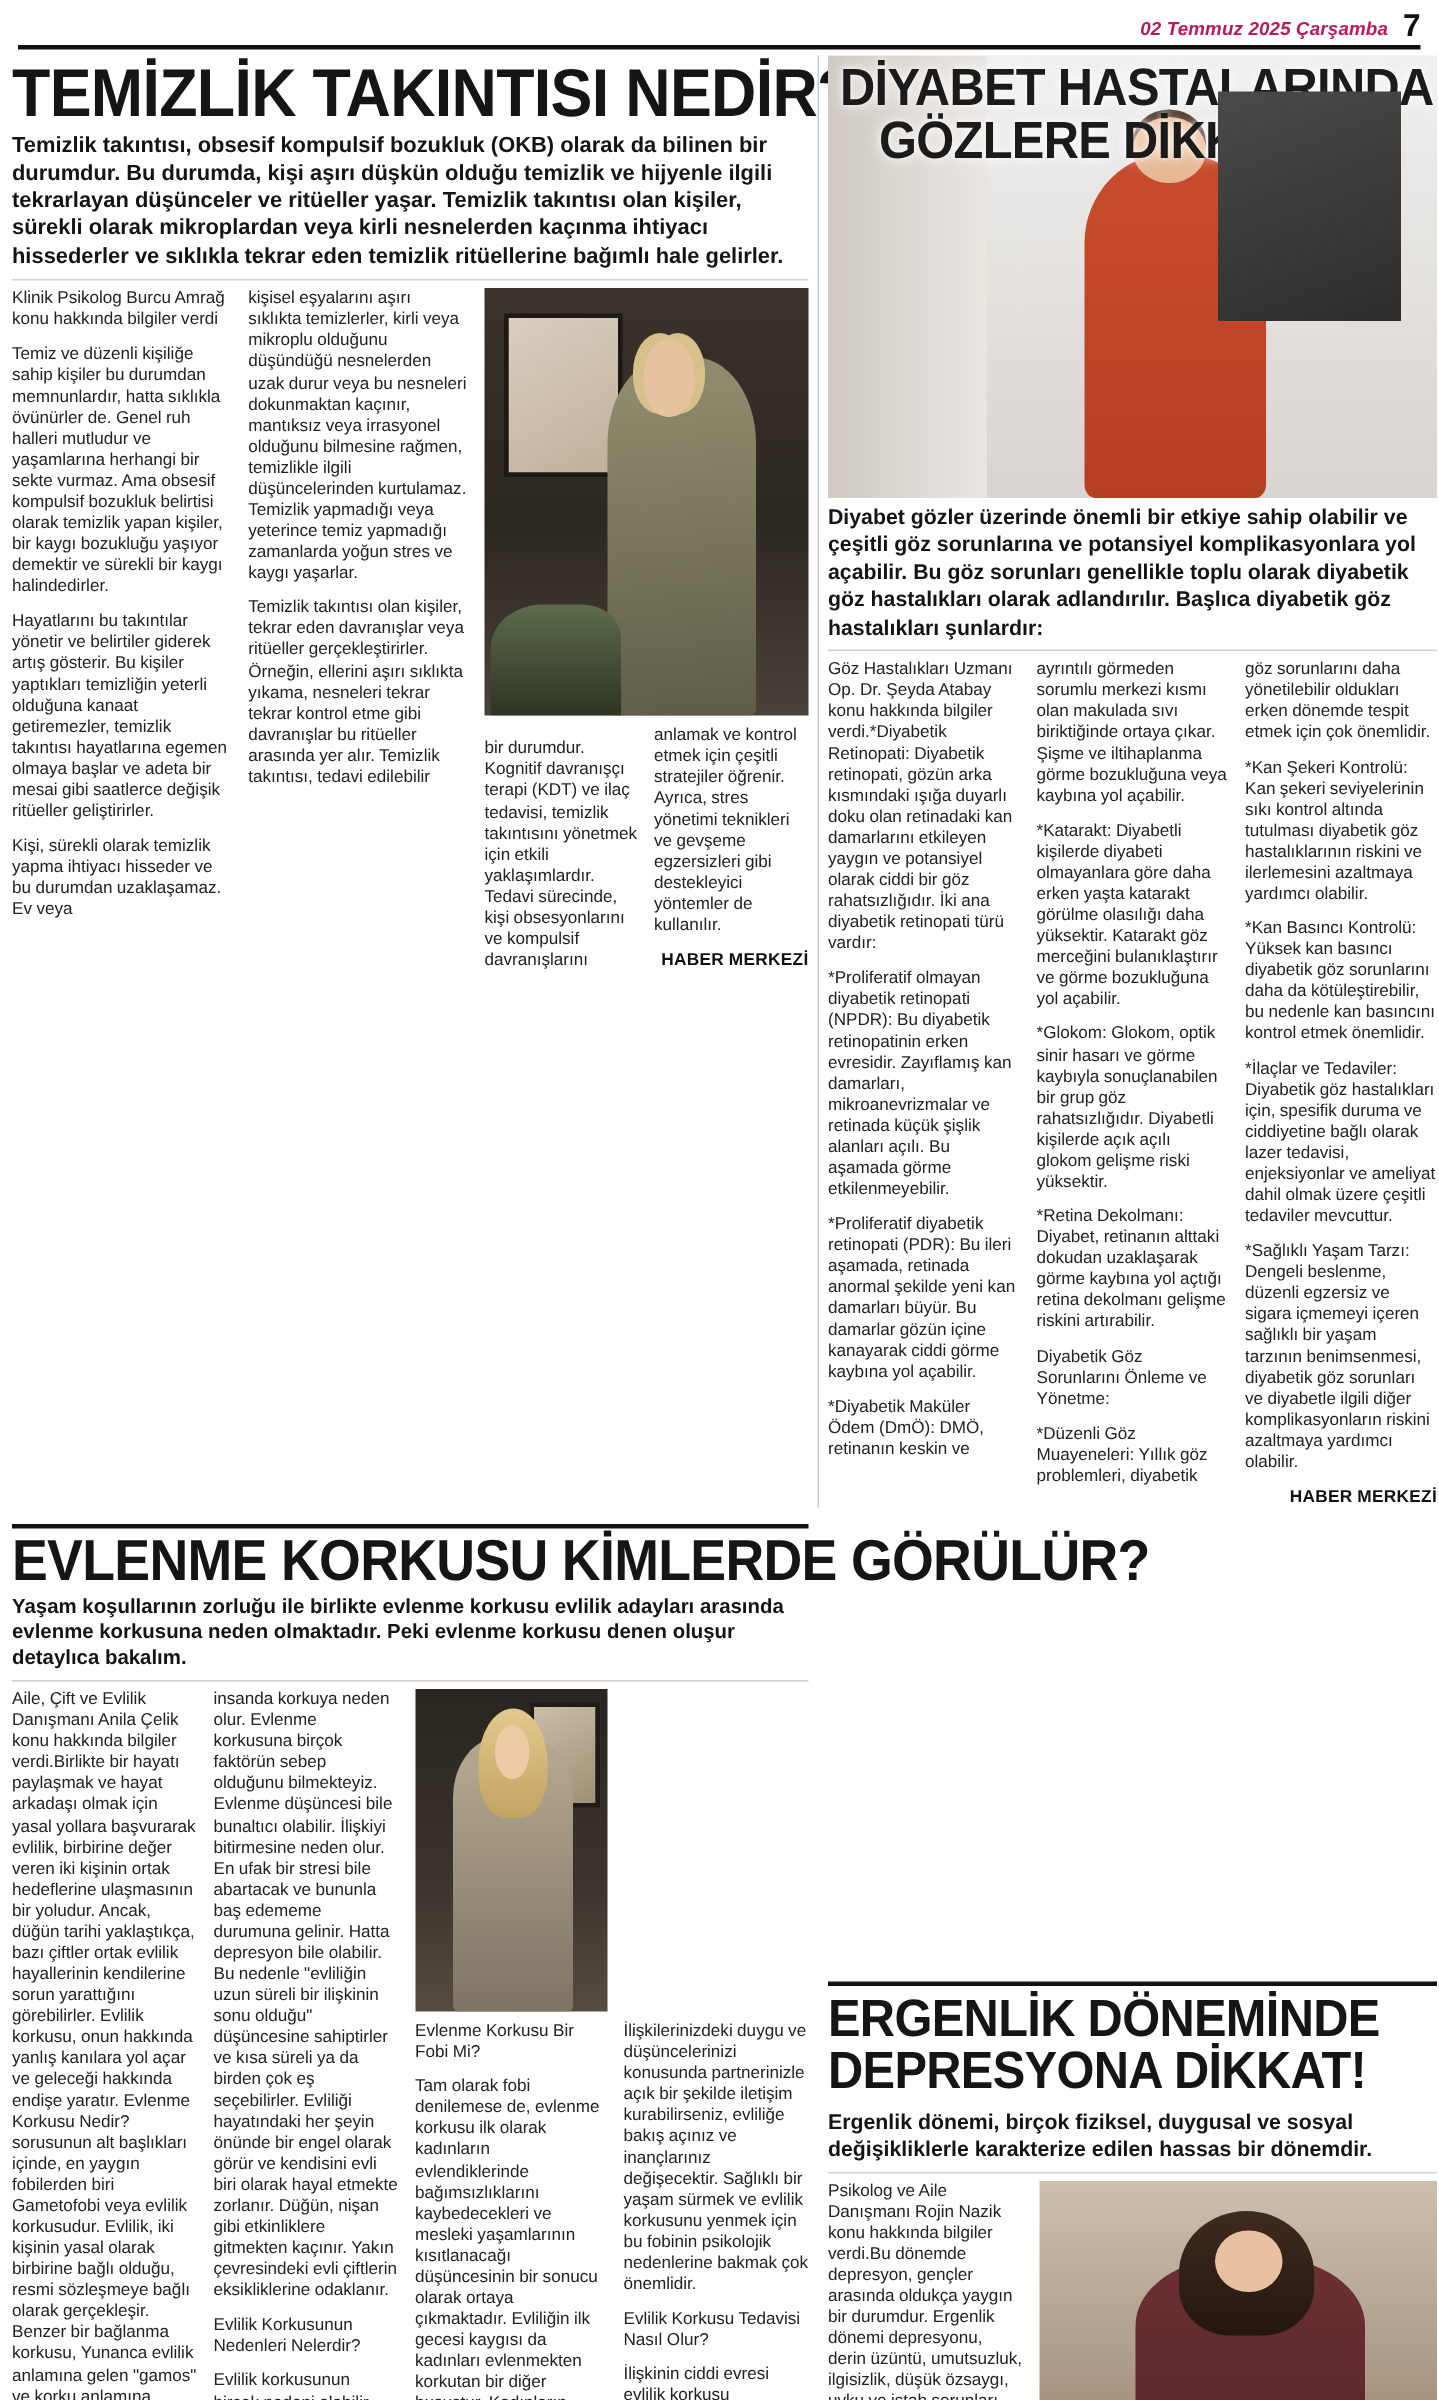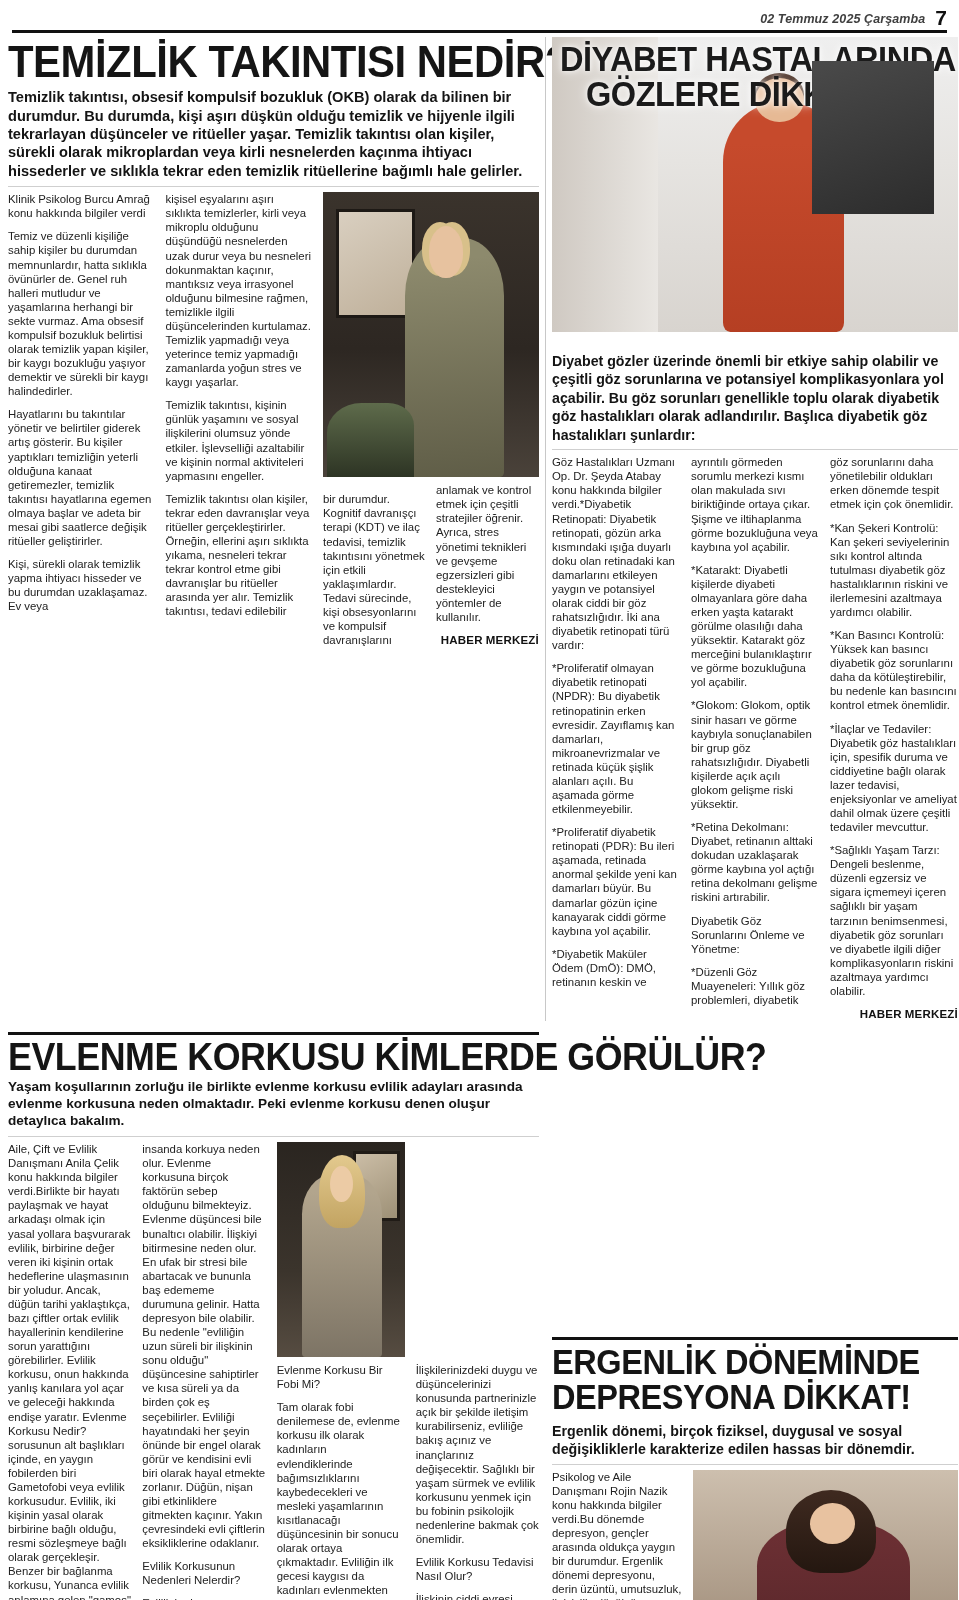--- a/index.html
+++ b/index.html
@@ -13,21 +13,21 @@
     position: relative;
   }
   .page { width: 959px; height: 1600px; position: relative; padding: 0 8px; }
 
   
   .masthead {
     display:flex; align-items:flex-end; justify-content:flex-end;
     gap:10px; padding: 6px 4px 3px 4px;
   }
   .masthead .date {
-    font-style: italic; font-weight: bold; font-size: 12.5px; color:#404040;
+    font-style: italic; font-weight: bold; font-size: 12.5px; color:#be185d;
     letter-spacing:.1px;
   }
   .masthead .pageno {
     font-weight: bold; font-size: 21px; color:#111; line-height:.95;
     position:relative; top:2px;
   }
   .rule-top { height:3px; background:#111; margin:1px 4px 0 4px; }
 
   
   .row { display:flex; }
@@ -191,21 +191,20 @@
         <div class="col" style="width:148px;">
           <p>Klinik Psikolog Burcu Amrağ konu hakkında bilgiler verdi</p>
           <p>Temiz ve düzenli kişiliğe sahip kişiler bu durumdan memnunlardır, hatta sıklıkla övünürler de. Genel ruh halleri mutludur ve yaşamlarına herhangi bir sekte vurmaz. Ama obsesif kompulsif bozukluk belirtisi olarak temizlik yapan kişiler, bir kaygı bozukluğu yaşıyor demektir ve sürekli bir kaygı halindedirler.</p>
           <p>Hayatlarını bu takıntılar yönetir ve belirtiler giderek artış gösterir. Bu kişiler yaptıkları temizliğin yeterli olduğuna kanaat getiremezler, temizlik takıntısı hayatlarına egemen olmaya başlar ve adeta bir mesai gibi saatlerce değişik ritüeller geliştirirler.</p>
           <p>Kişi, sürekli olarak temizlik yapma ihtiyacı hisseder ve bu durumdan uzaklaşamaz. Ev veya</p>
         </div>
         <div class="divider-v"></div>
 
         <div class="col" style="width:148px;">
           <p>kişisel eşyalarını aşırı sıklıkta temizlerler, kirli veya mikroplu olduğunu düşündüğü nesnelerden uzak durur veya bu nesneleri dokunmaktan kaçınır, mantıksız veya irrasyonel olduğunu bilmesine rağmen, temizlikle ilgili düşüncelerinden kurtulamaz. Temizlik yapmadığı veya yeterince temiz yapmadığı zamanlarda yoğun stres ve kaygı yaşarlar.</p>
-          <p>Temizlik takıntısı, kişinin günlük yaşamını ve sosyal ilişkilerini olumsuz yönde etkiler. İşlevselliği azaltabilir ve kişinin normal aktiviteleri yapmasını engeller.</p>
           <p>Temizlik takıntısı olan kişiler, tekrar eden davranışlar veya ritüeller gerçekleştirirler. Örneğin, ellerini aşırı sıklıkta yıkama, nesneleri tekrar tekrar kontrol etme gibi davranışlar bu ritüeller arasında yer alır. Temizlik takıntısı, tedavi edilebilir</p>
         </div>
         <div class="divider-v"></div>
 
         <div style="width:216px;">
           <div class="photo ph-temizlik" style="width:216px;height:285px;">
             <div class="ph-t-person"></div>
             <div class="ph-t-head"></div>
           </div>
           <div class="row" style="margin-top:6px;align-items:flex-end;">
@@ -227,21 +226,21 @@
     <div style="width:406px;">
       <div class="photo ph-diyabet" style="width:406px;height:295px;">
         <div class="ph-person-red"></div>
         <div class="ph-head"></div>
         <div style="position:absolute;left:8px;top:4px;right:8px;">
           <div class="hl hl-diyabet" style="color:#1b1b1b;text-shadow:0 0 5px rgba(255,255,255,.85),0 0 12px rgba(255,255,255,.75);">DİYABET HASTALARINDA</div>
           <div class="hl hl-diyabet" style="color:#1b1b1b;text-shadow:0 0 5px rgba(255,255,255,.85),0 0 12px rgba(255,255,255,.75);margin-left:26px;">GÖZLERE DİKKAT!</div>
         </div>
       </div>
 
-      <div class="lede-white" style="margin-top:20px;">Diyabet gözler üzerinde önemli bir etkiye sahip olabilir ve çeşitli göz sorunlarına ve potansiyel komplikasyonlara yol açabilir. Bu göz sorunları genellikle toplu olarak diyabetik göz hastalıkları olarak adlandırılır. Başlıca diyabetik göz hastalıkları şunlardır:</div>
+      <div class="lede-white" style="margin-top:4px;">Diyabet gözler üzerinde önemli bir etkiye sahip olabilir ve çeşitli göz sorunlarına ve potansiyel komplikasyonlara yol açabilir. Bu göz sorunları genellikle toplu olarak diyabetik göz hastalıkları olarak adlandırılır. Başlıca diyabetik göz hastalıkları şunlardır:</div>
       <div class="hr-thin" style="margin:5px 0;"></div>
 
       <div class="row" style="align-items:flex-start;">
         <div class="col" style="width:130px;">
           <p>Göz Hastalıkları Uzmanı Op. Dr. Şeyda Atabay konu hakkında bilgiler verdi.*Diyabetik Retinopati: Diyabetik retinopati, gözün arka kısmındaki ışığa duyarlı doku olan retinadaki kan damarlarını etkileyen yaygın ve potansiyel olarak ciddi bir göz rahatsızlığıdır. İki ana diyabetik retinopati türü vardır:</p>
           <p>*Proliferatif olmayan diyabetik retinopati (NPDR): Bu diyabetik retinopatinin erken evresidir. Zayıflamış kan damarları, mikroanevrizmalar ve retinada küçük şişlik alanları açılı. Bu aşamada görme etkilenmeyebilir.</p>
           <p>*Proliferatif diyabetik retinopati (PDR): Bu ileri aşamada, retinada anormal şekilde yeni kan damarları büyür. Bu damarlar gözün içine kanayarak ciddi görme kaybına yol açabilir.</p>
           <p>*Diyabetik Maküler Ödem (DmÖ): DMÖ, retinanın keskin ve</p>
         </div>
         <div class="divider-v"></div>

